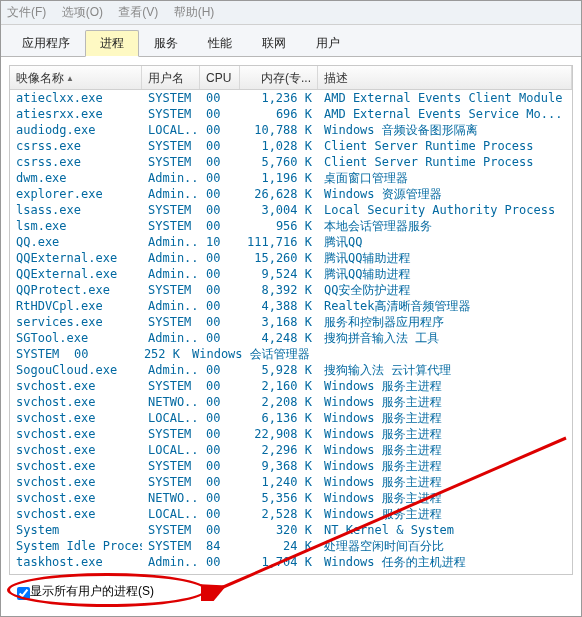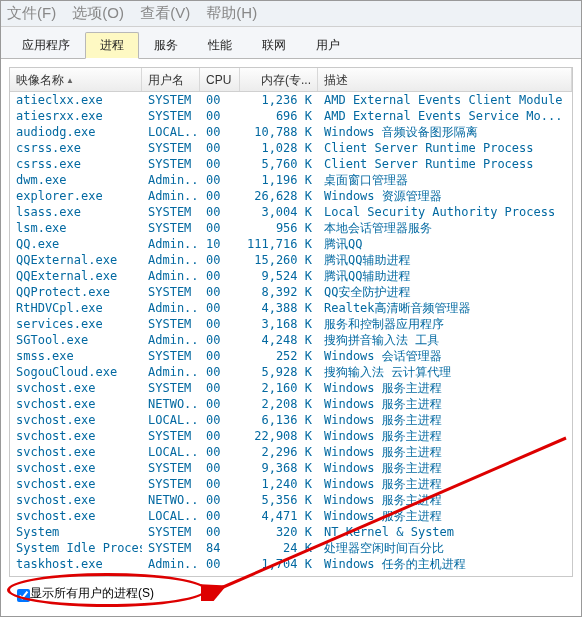--- a/index.html
+++ b/index.html
@@ -11,21 +11,21 @@
     width: 582px;
     height: 617px;
     overflow: hidden;
     position: relative;
     border: 1px solid #999;
   }
   .menubar {
     background: #eef2f6;
     padding: 3px 6px;
     color: #888;
-    font-size: 15px;
+    font-size: 12px;
     border-bottom: 1px solid #d0d0d0;
   }
   .menubar span { margin-right: 12px; }
   .tabbar {
     background: #f4f6f9;
     padding: 4px 6px 0 6px;
     display: flex;
     gap: 0;
     border-bottom: 1px solid #b8b8b8;
   }
@@ -265,21 +265,20 @@
           <div class="col c-desc">服务和控制器应用程序</div>
         </div>
         <div class="row">
           <div class="col c-name">SGTool.exe</div>
           <div class="col c-user">Admin...</div>
           <div class="col c-cpu">00</div>
           <div class="col c-mem">4,248 K</div>
           <div class="col c-desc">搜狗拼音输入法 工具</div>
         </div>
         <div class="row">
-          <div class="col c-name">smss.exe</div>
           <div class="col c-user">SYSTEM</div>
           <div class="col c-cpu">00</div>
           <div class="col c-mem">252 K</div>
           <div class="col c-desc">Windows 会话管理器</div>
         </div>
         <div class="row">
           <div class="col c-name">SogouCloud.exe</div>
           <div class="col c-user">Admin...</div>
           <div class="col c-cpu">00</div>
           <div class="col c-mem">5,928 K</div>
@@ -338,21 +337,21 @@
           <div class="col c-name">svchost.exe</div>
           <div class="col c-user">NETWO...</div>
           <div class="col c-cpu">00</div>
           <div class="col c-mem">5,356 K</div>
           <div class="col c-desc">Windows 服务主进程</div>
         </div>
         <div class="row">
           <div class="col c-name">svchost.exe</div>
           <div class="col c-user">LOCAL...</div>
           <div class="col c-cpu">00</div>
-          <div class="col c-mem">4,471 K</div>
+          <div class="col c-mem">2,528 K</div>
           <div class="col c-desc">Windows 服务主进程</div>
         </div>
         <div class="row">
           <div class="col c-name">System</div>
           <div class="col c-user">SYSTEM</div>
           <div class="col c-cpu">00</div>
           <div class="col c-mem">320 K</div>
           <div class="col c-desc">NT Kernel &amp; System</div>
         </div>
         <div class="row">

